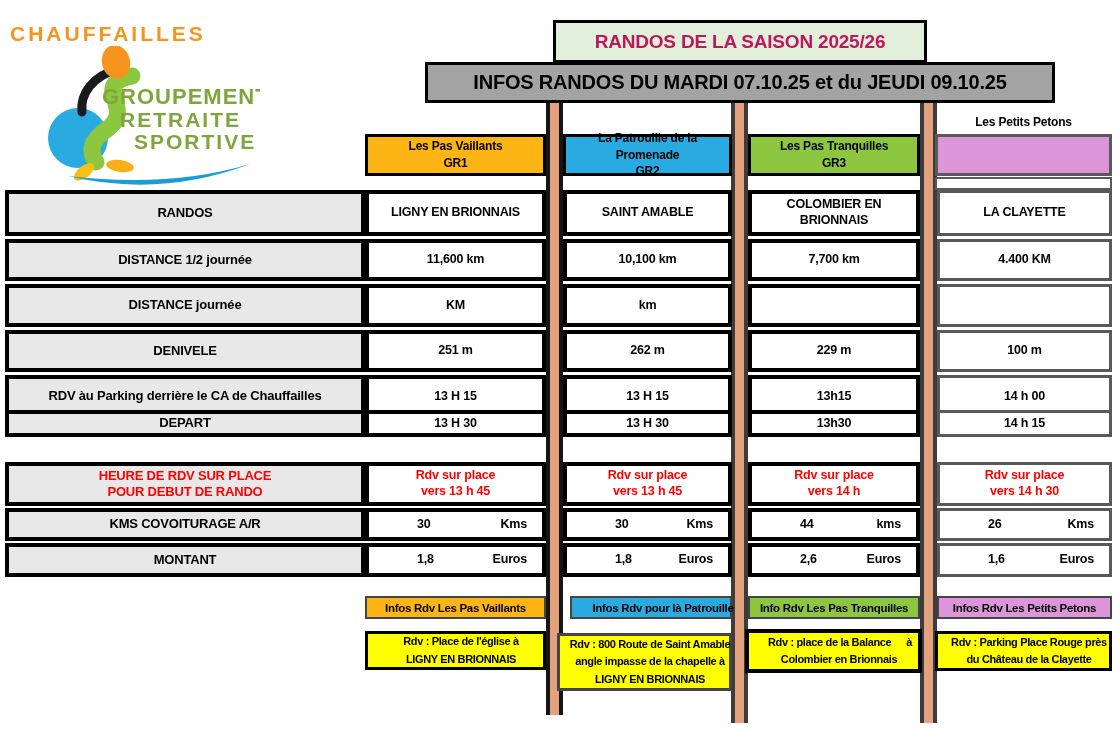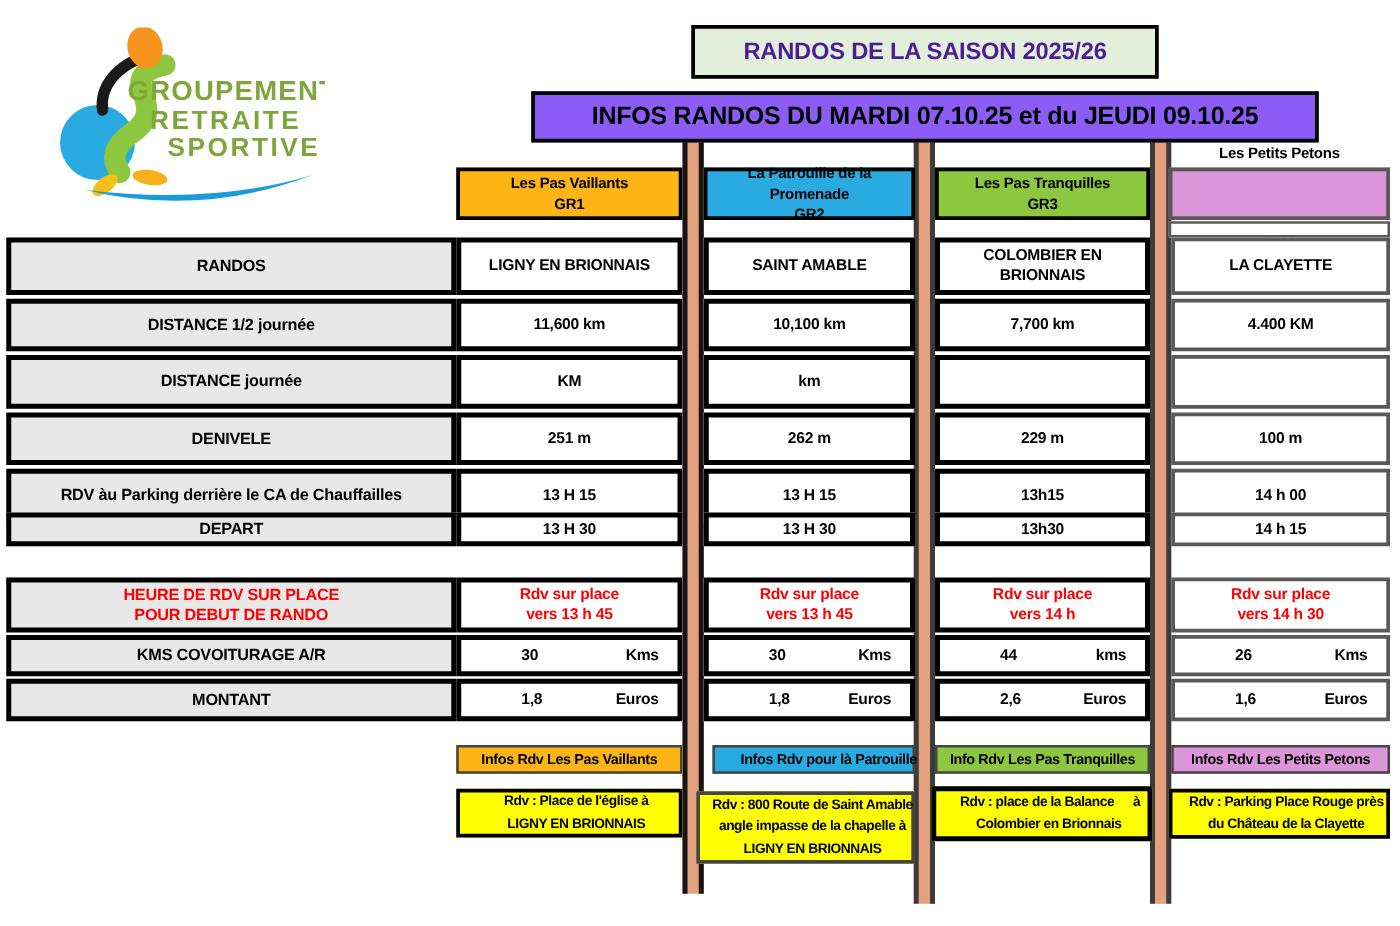--- a/index.html
+++ b/index.html
@@ -14,23 +14,23 @@
   
   .logo { left:10px; top:22px; width:250px; height:165px; z-index:3; }
   .logo-city { color:#F7941D; font-size:21px; letter-spacing:3px; font-weight:bold; }
 
   
   .title-box {
     left:553px; top:20px; width:374px; height:43px; background:#E2EFDA;
     border:3px solid #000; display:flex; align-items:center; justify-content:center;
     z-index:4;
   }
-  .title-box span { color:#4c1d95; font-size:19px; }
+  .title-box span { color:#be185d; font-size:19px; }
   .banner-box {
-    left:425px; top:73px; width:630px; height:41px; background:#8b5cf6;
+    left:425px; top:62px; width:630px; height:41px; background:#a3a3a3;
     border:3px solid #000; display:flex; align-items:center; justify-content:center;
     z-index:5;
   }
   .banner-box span { font-size:20px; }
 
   
   .pole { width:17px; background:#E3A17D; border-left:4px solid #151515;
           border-right:4px solid #151515; z-index:1; }
   .pole1 { left:546px; top:100px; height:615px; }
   .pole2 { left:731px; top:100px; height:623px; border-color:#3c3c3c; }
@@ -88,20 +88,21 @@
   .b1 { top:631px; height:39px; border:3px solid #000; }
   .b2 { left:557px; width:175px; top:633px; height:58px; border:3px solid #454545; }
   .b3 { left:745px; width:177px; top:629px; height:44px; border:4px solid #000; }
   .b4 { left:935px; width:177px; top:631px; height:40px; border:3px solid #000; }
   .jline { width:100%; display:flex; justify-content:space-between; padding:0 8px;gap:15px; }
 </style>
 </head>
 <body>
 
 <div class="abs logo">
+  <div class="logo-city">CHAUFFAILLES</div>
   <svg width="250" height="140" viewBox="0 0 250 140">
 
     <circle cx="68" cy="92" r="30" fill="#29ABE2"></circle>
 
     <path d="M110,22 C82,30 70,48 72,66" stroke="#1a1a1a" stroke-width="9" fill="none" stroke-linecap="round"></path>
 
     <path d="M122,30 C78,40 128,62 96,84 C82,94 78,104 86,116" stroke="#8DC63F" stroke-width="17" fill="none" stroke-linecap="round"></path>
 
     <ellipse cx="106" cy="16" rx="14" ry="17" fill="#F7941D" transform="rotate(-14 106 16)"></ellipse>
 

